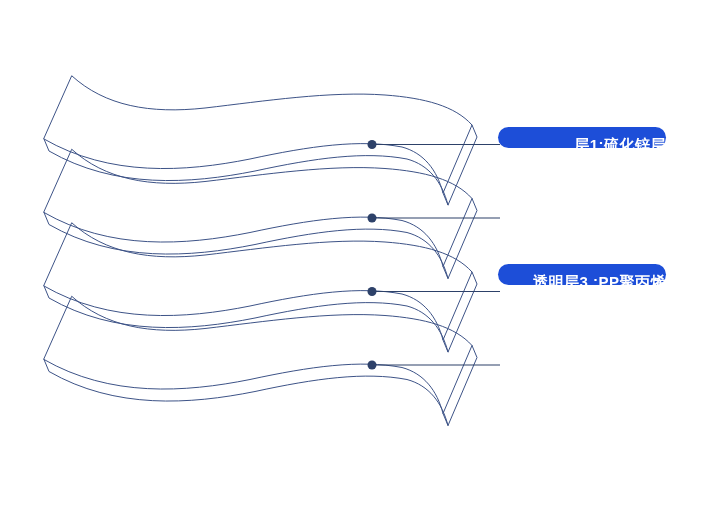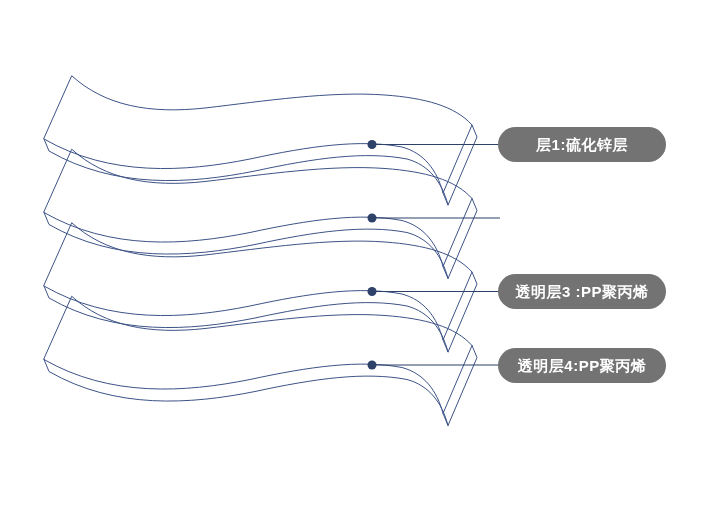--- a/index.html
+++ b/index.html
@@ -18,34 +18,34 @@
   .diagram-svg {
     position: absolute;
     left: 0;
     top: 0;
     display: block;
   }
   .pill {
     position: absolute;
     left: 498px;
     width: 168px;
-    height: 35px;
+    height: 21px;
     border-radius: 17.5px;
-    background: #737373;
+    background: #1d4ed8;
     color: #ffffff;
     font-size: 15px;
     font-weight: bold;
     line-height: 35px;
-    text-align: center;
+    text-align: right;
     white-space: nowrap;
     letter-spacing: 0.5px;
   }
   .pill-1 { top: 127px; }
   .pill-2 { top: 200.5px; }
-  .pill-3 { top: 274px; }
+  .pill-3 { top: 264px; }
   .pill-4 { top: 347.5px; }
 </style>
 </head>
 <body>
 
 <div class="stage">
 
   <svg class="diagram-svg" width="712" height="505" viewBox="0 0 712 505">
     <defs>
       <g id="sheet" fill="none" stroke="#3d5387" stroke-width="1" stroke-linejoin="round" stroke-linecap="round">
@@ -94,15 +94,14 @@
       <circle cx="372" cy="291.5" r="4.5"></circle>
       <circle cx="372" cy="365" r="4.5"></circle>
     </g>
   </svg>
 
   <div class="pill pill-1">层1:硫化锌层</div>
 
 
   <div class="pill pill-3">透明层3 :PP聚丙烯</div>
 
-  <div class="pill pill-4">透明层4:PP聚丙烯</div>
 
 </div>
 
 </body></html>

